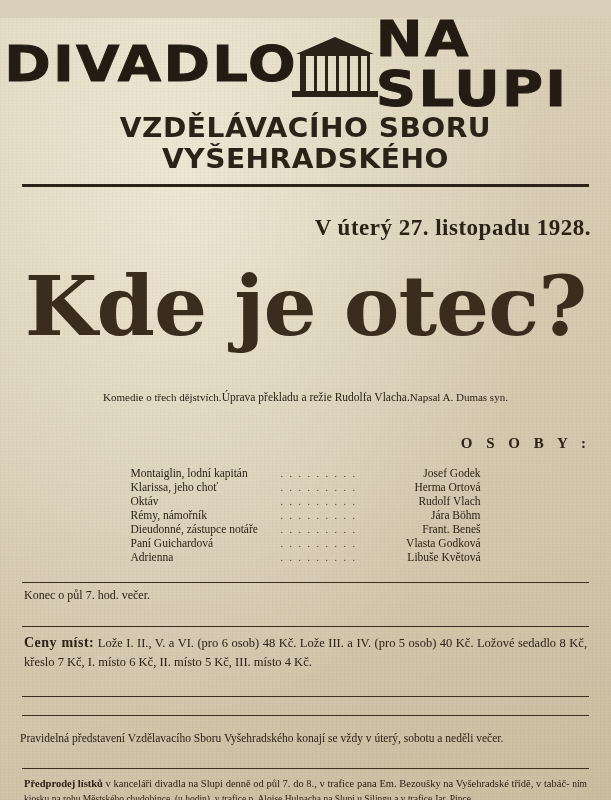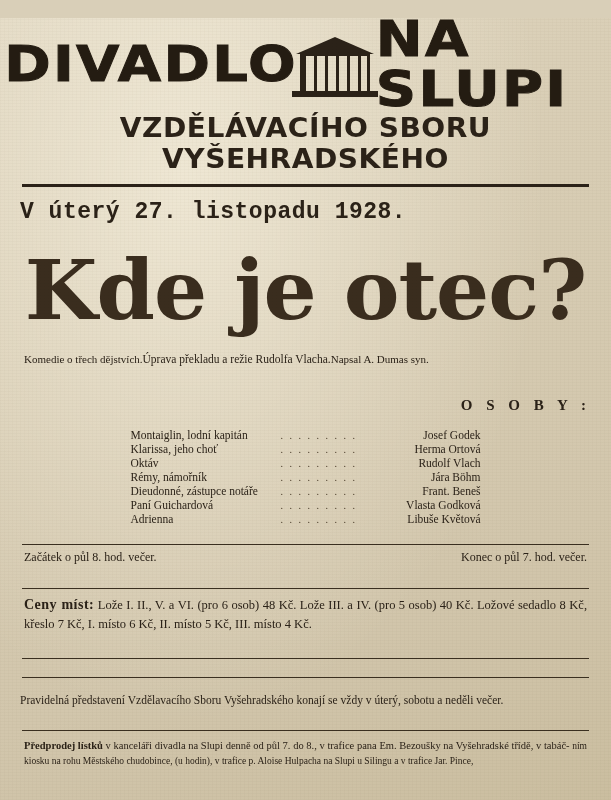--- a/index.html
+++ b/index.html
@@ -97,48 +97,48 @@
     transform: scaleX(1.04);
   }
   .rule-thick {
     height: 3px;
     background: #2b2218;
     margin: 10px 2px 0 2px;
   }
 
   
   .date-line {
-    text-align: left;
-    font-family: Liberation Mono, monospace;
+    text-align: right;
+    font-family: Liberation Serif, serif;
     font-weight: bold;
     font-size: 23px;
-    margin-top: 12px;
+    margin-top: 28px;
     letter-spacing: 0.5px;
   }
 
   
   .play-title {
     text-align: center;
     font-family: "DejaVu Serif", serif;
     font-weight: bold;
     font-size: 82px;
     line-height: 1.05;
     margin-top: 22px;
     color: #3a2d1e;
     letter-spacing: -1px;
     transform: scaleX(1.02);
   }
 
   
   .credits {
     display: flex;
-    justify-content: flex-start;
+    justify-content: center;
     align-items: flex-end;
     font-size: 11px;
-    margin-top: 20px;
+    margin-top: 42px;
     padding: 0 4px;
   }
   .credits .mid { font-size: 11.5px; }
   .credits .right { text-align: right; }
 
   
   .cast-heading {
     text-align: right;
     font-weight: bold;
     font-size: 15px;
@@ -278,21 +278,20 @@
       <tr>
         <td class="cast-role">Adrienna</td>
         <td class="cast-dots">. . . . . . . . .</td>
         <td class="cast-actor">Libuše Květová</td>
       </tr>
     </tbody>
   </table>
 
   <div class="rule-thin"></div>
   <div class="times">
-    <div>Začátek o půl 8. hod. večer.</div>
     <div>Konec o půl 7. hod. večer.</div>
   </div>
 
   <div class="rule-thin"></div>
   <div class="prices">
     <span class="price-label">Ceny míst:</span>
     <span>Lože I. II., V. a VI. (pro 6 osob) 48 Kč. Lože III. a IV. (pro 5 osob) 40 Kč. Ložové sedadlo 8 Kč, křeslo 7 Kč, I. místo 6 Kč, II. místo 5 Kč, III. místo 4 Kč.</span>
   </div>
 
   <div class="rule-thin"></div>

